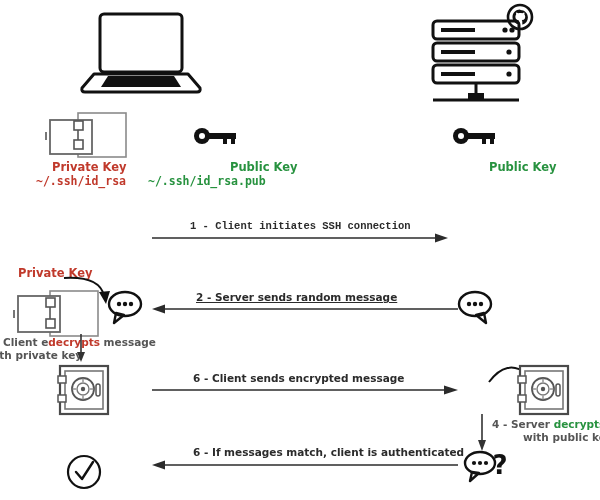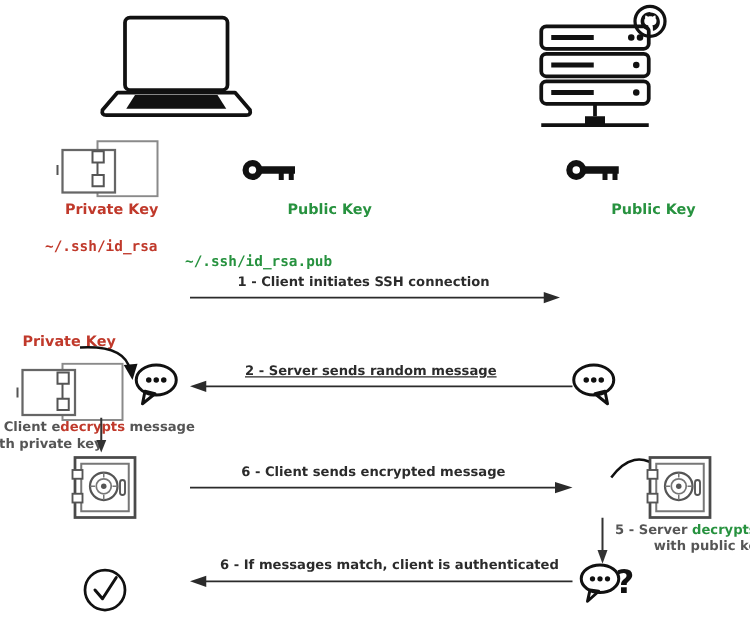--- a/index.html
+++ b/index.html
@@ -30,21 +30,21 @@
   .lbl-red   { color: #c0392b; }
   .lbl-green { color: #27923f; margin-left: 48px; }
   .mono {
     font-family: "DejaVu Sans Mono", monospace;
     font-weight: bold;
     font-size: 11.5px;
     line-height: 15px;
     white-space: nowrap;
   }
   .mono-red   { color: #c0392b; }
-  .mono-green { color: #27923f; margin-top: 28px; }
+  .mono-green { color: #27923f; }
   .steplbl {
     font-family: "DejaVu Sans", sans-serif;
     font-weight: bold;
     font-size: 10.5px;
     color: #2b2b2b;
     white-space: nowrap;
   }
   .note {
     font-family: "DejaVu Sans", sans-serif;
     font-weight: bold;
@@ -115,21 +115,21 @@
       <rect x="12" y="8" width="42" height="34" fill="#ffffff" stroke="#666666" stroke-width="1.8"></rect>
 
       <line x1="40" y1="12" x2="40" y2="34" stroke="#555555" stroke-width="1.6"></line>
       <rect x="36" y="9" width="9" height="9" fill="#ffffff" stroke="#555555" stroke-width="1.6"></rect>
       <rect x="36" y="28" width="9" height="9" fill="#ffffff" stroke="#555555" stroke-width="1.6"></rect>
       <line x1="8" y1="20" x2="8" y2="28" stroke="#555555" stroke-width="1.6"></line>
     </svg>
   </div>
 
   <div class="abs lbl lbl-red" style="left:52px; top:160px;">Private Key</div>
-  <div class="abs mono mono-red" style="left:36px; top:190px;">~/.ssh/id_rsa</div>
+  <div class="abs mono mono-red" style="left:36px; top:174px;">~/.ssh/id_rsa</div>
 
   <div class="abs" style="left:193px; top:126px;">
     <svg width="46" height="20" viewBox="0 0 46 20">
       <circle cx="9" cy="10" r="8" fill="#111111"></circle>
       <circle cx="9" cy="10" r="3" fill="#ffffff"></circle>
       <rect x="15" y="7" width="28" height="6" fill="#111111"></rect>
       <rect x="30" y="12" width="4" height="6" fill="#111111"></rect>
       <rect x="38" y="12" width="4" height="6" fill="#111111"></rect>
     </svg>
   </div>
@@ -142,21 +142,21 @@
       <circle cx="9" cy="10" r="8" fill="#111111"></circle>
       <circle cx="9" cy="10" r="3" fill="#ffffff"></circle>
       <rect x="15" y="7" width="28" height="6" fill="#111111"></rect>
       <rect x="30" y="12" width="4" height="6" fill="#111111"></rect>
       <rect x="38" y="12" width="4" height="6" fill="#111111"></rect>
     </svg>
   </div>
 
   <div class="abs lbl lbl-green" style="left:441px; top:160px;">Public Key</div>
 
-  <div class="abs steplbl" style="left:190px; top:220px;">1 - Client initiates SSH connection</div>
+  <div class="abs steplbl" style="left:190px; top:220px;font-family:Liberation Mono, monospace;">1 - Client initiates SSH connection</div>
   <svg class="abs" style="left:150px; top:232px;" width="300" height="12">
     <line x1="2" y1="6" x2="288" y2="6" stroke="#2b2b2b" stroke-width="1.4"></line>
     <path d="M298 6 L285 1.5 L285 10.5 Z" fill="#2b2b2b"></path>
   </svg>
 
   <div class="abs lbl lbl-red" style="left:18px; top:266px;">Private Key</div>
 
   <svg class="abs" style="left:60px; top:272px;" width="60" height="38">
     <path d="M4 6 Q40 4 44 24" fill="none" stroke="#111111" stroke-width="2"></path>
     <path d="M46 32 L39 20 L50 19 Z" fill="#111111"></path>
@@ -252,41 +252,41 @@
         <line x1="16" y1="27" x2="20" y2="27"></line>
         <line x1="34" y1="27" x2="38" y2="27"></line>
       </g>
       <rect x="40" y="22" width="4" height="12" rx="2" fill="#ffffff" stroke="#555555" stroke-width="1.5"></rect>
       <rect x="2" y="14" width="8" height="7" fill="#ffffff" stroke="#555555" stroke-width="1.5"></rect>
       <rect x="2" y="33" width="8" height="7" fill="#ffffff" stroke="#555555" stroke-width="1.5"></rect>
     </svg>
   </div>
 
   <div class="abs note" style="left:492px; top:418px;">
-    <span>5 - Server </span><span class="hl-green">decrypts</span>
+    <span>4 - Server </span><span class="hl-green">decrypts</span>
   </div>
   <div class="abs note" style="left:523px; top:431px;">with public key</div>
 
   <svg class="abs" style="left:475px; top:414px;" width="14" height="38">
     <line x1="7" y1="0" x2="7" y2="28" stroke="#333333" stroke-width="1.6"></line>
     <path d="M7 37 L3 26 L11 26 Z" fill="#333333"></path>
   </svg>
 
   <div class="abs" style="left:458px; top:447px;">
     <svg width="62" height="46" viewBox="0 0 62 46">
       <ellipse cx="22" cy="16" rx="15" ry="11" fill="none" stroke="#111111" stroke-width="2.4"></ellipse>
       <path d="M14 25 L12 34 L21 26 Z" fill="none" stroke="#111111" stroke-width="2.4" stroke-linejoin="round"></path>
       <circle cx="16" cy="16" r="2.1" fill="#111111"></circle>
       <circle cx="22" cy="16" r="2.1" fill="#111111"></circle>
       <circle cx="28" cy="16" r="2.1" fill="#111111"></circle>
       <text x="42" y="27" font-family="DejaVu Sans, sans-serif" font-size="26" font-weight="bold" fill="#111111" text-anchor="middle">?</text>
     </svg>
   </div>
 
-  <div class="abs steplbl" style="left:176px; top:446px;text-align:center;">6 - If messages match, client is authenticated</div>
+  <div class="abs steplbl" style="left:193px; top:446px;text-align:center;">6 - If messages match, client is authenticated</div>
   <svg class="abs" style="left:150px; top:459px;" width="310" height="12">
     <line x1="12" y1="6" x2="308" y2="6" stroke="#2b2b2b" stroke-width="1.4"></line>
     <path d="M2 6 L15 1.5 L15 10.5 Z" fill="#2b2b2b"></path>
   </svg>
 
   <div class="abs" style="left:62px; top:450px;">
     <svg width="44" height="44" viewBox="0 0 44 44">
       <circle cx="22" cy="22" r="16" fill="none" stroke="#111111" stroke-width="2.2"></circle>
       <path d="M14 22 L20 29 L31 12" fill="none" stroke="#111111" stroke-width="2.4" stroke-linecap="round" stroke-linejoin="round"></path>
     </svg>

